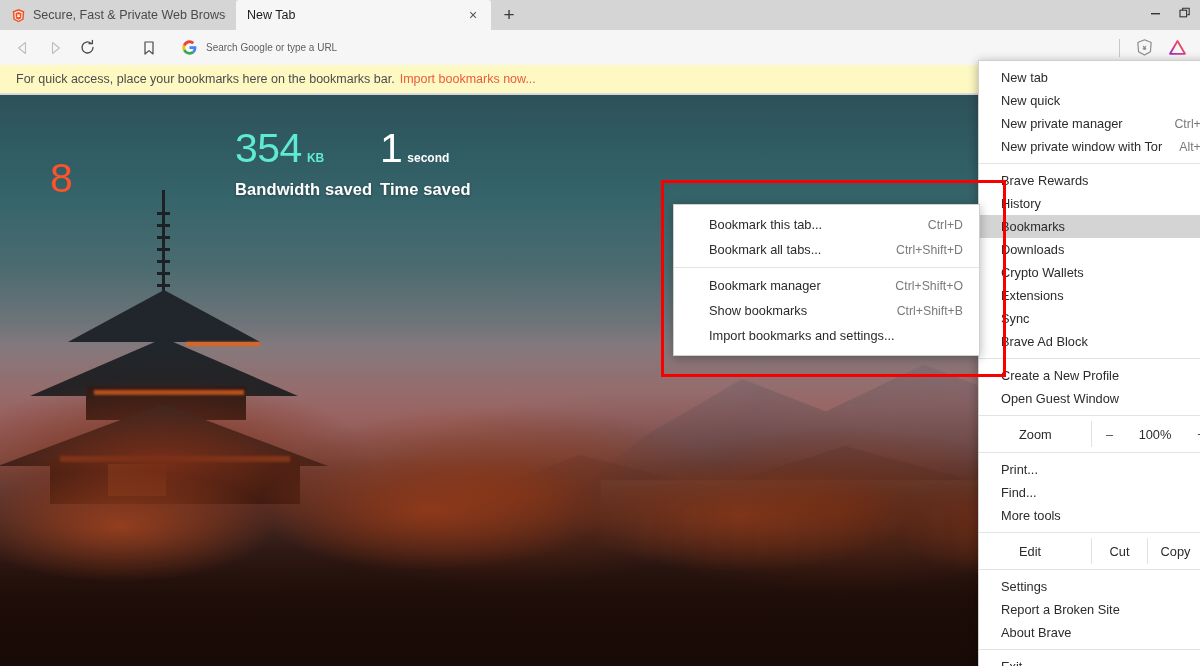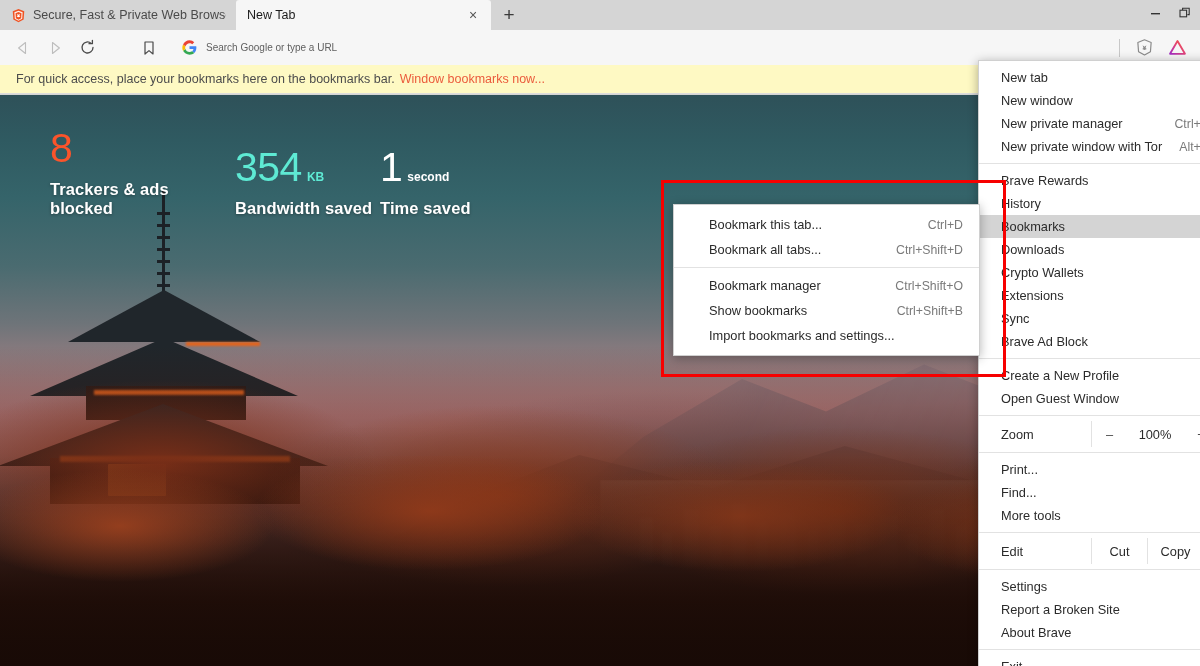--- a/index.html
+++ b/index.html
@@ -198,21 +198,21 @@
   .mi-label { flex:1; }
   .mi-accel { color:#7a7a7a; font-size:12.3px; padding-left:12px; }
   .menu-sep { height:1px; background:#e2e2e2; margin:5px 0; }
   
   .mi-split { display:flex; align-items:stretch; height:26px; }
   .mi-split .cell {
     display:flex; align-items:center; justify-content:center;
     border-left:1px solid #e2e2e2; cursor:default; font-size:12.8px;
   }
   .mi-split .cell.lead {
-    border-left:none; justify-content:flex-start; padding-left:22px; flex:0 0 112px;
+    border-left:none; justify-content:flex-start; padding-left:40px; flex:0 0 112px;
   }
   .zoom-minus { flex:0 0 36px; font-size:15px; color:#4a4a4a; }
   .zoom-val   { flex:0 0 56px; border-left:none !important; }
   .zoom-plus  { flex:0 0 36px; border-left:none !important; font-size:15px; color:#4a4a4a; }
   .edit-cell  { flex:0 0 56px; }
 
   
   .submenu {
     position:absolute; left:673px; top:204px; width:307px;
     background:#ffffff;
@@ -322,21 +322,21 @@
             </linearGradient>
           </defs>
           <path d="M12 4.5 L20.5 19.2 H3.5 Z" fill="none" stroke="url(#rw)" stroke-width="2.1" stroke-linejoin="round"></path>
         </svg>
       </div>
     </div>
   </div>
 
   <div class="bookmarkbar">
     <span>For quick access, place your bookmarks here on the bookmarks bar.</span>
-    <span class="bm-link">Window bookmarks now...</span>
+    <span class="bm-link">Import bookmarks now...</span>
   </div>
 
   <div class="ntp">
     <div class="ntp-sky"></div>
     <div class="mtn"></div>
     <div class="mtn2"></div>
     <div class="mtn3"></div>
 
     <div class="city">
       <div class="city-blocks">
@@ -386,21 +386,20 @@
     <div class="foliage"></div>
     <div class="foliage2"></div>
 
     <div class="stats">
 
       <div class="stat s1">
         <div class="stat-val">
           <span class="stat-num c-orange">8</span>
           <span class="stat-unit c-orange"></span>
         </div>
-        <div class="stat-label">Trackers &amp; ads blocked</div>
       </div>
 
       <div class="stat s2">
         <div class="stat-val">
           <span class="stat-num c-purple">354</span>
           <span class="stat-unit c-purple">KB</span>
         </div>
         <div class="stat-label">Bandwidth saved</div>
       </div>
 
@@ -415,21 +414,21 @@
     </div>
   </div>
 
   <div class="mainmenu">
 
     <div class="mi">
       <span class="mi-label">New tab</span>
       <span class="mi-accel"></span>
     </div>
     <div class="mi">
-      <span class="mi-label">New window</span>
+      <span class="mi-label">New quick</span>
       <span class="mi-accel"></span>
     </div>
     <div class="mi">
       <span class="mi-label">New private manager</span>
       <span class="mi-accel">Ctrl+S</span>
     </div>
     <div class="mi">
       <span class="mi-label">New private window with Tor</span>
       <span class="mi-accel">Alt+S</span>
     </div>

